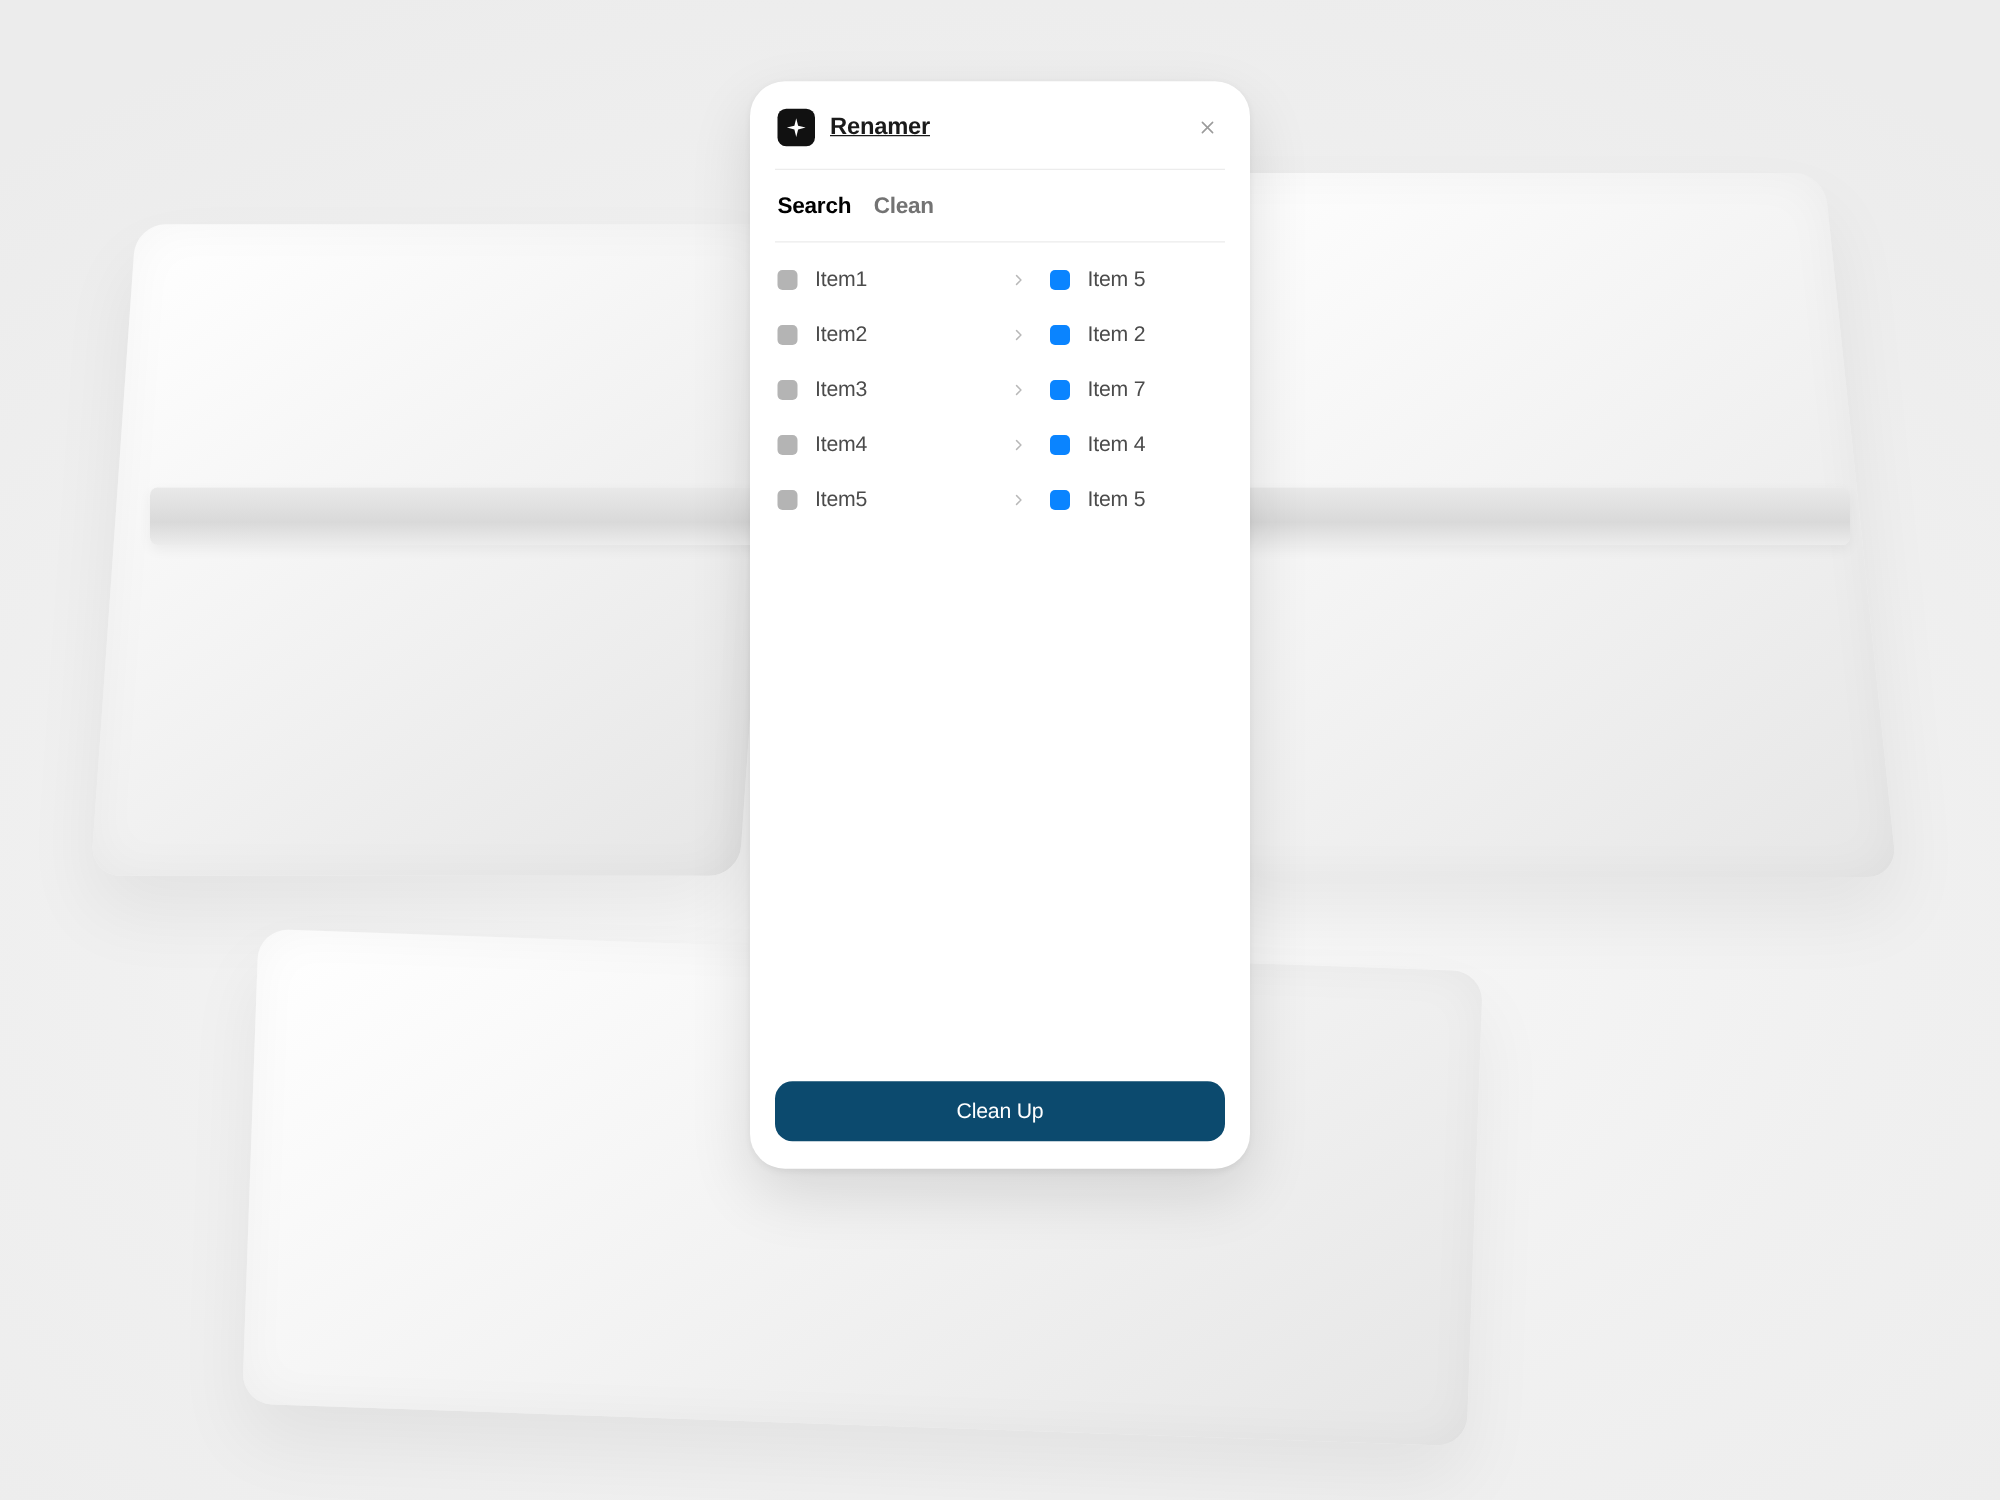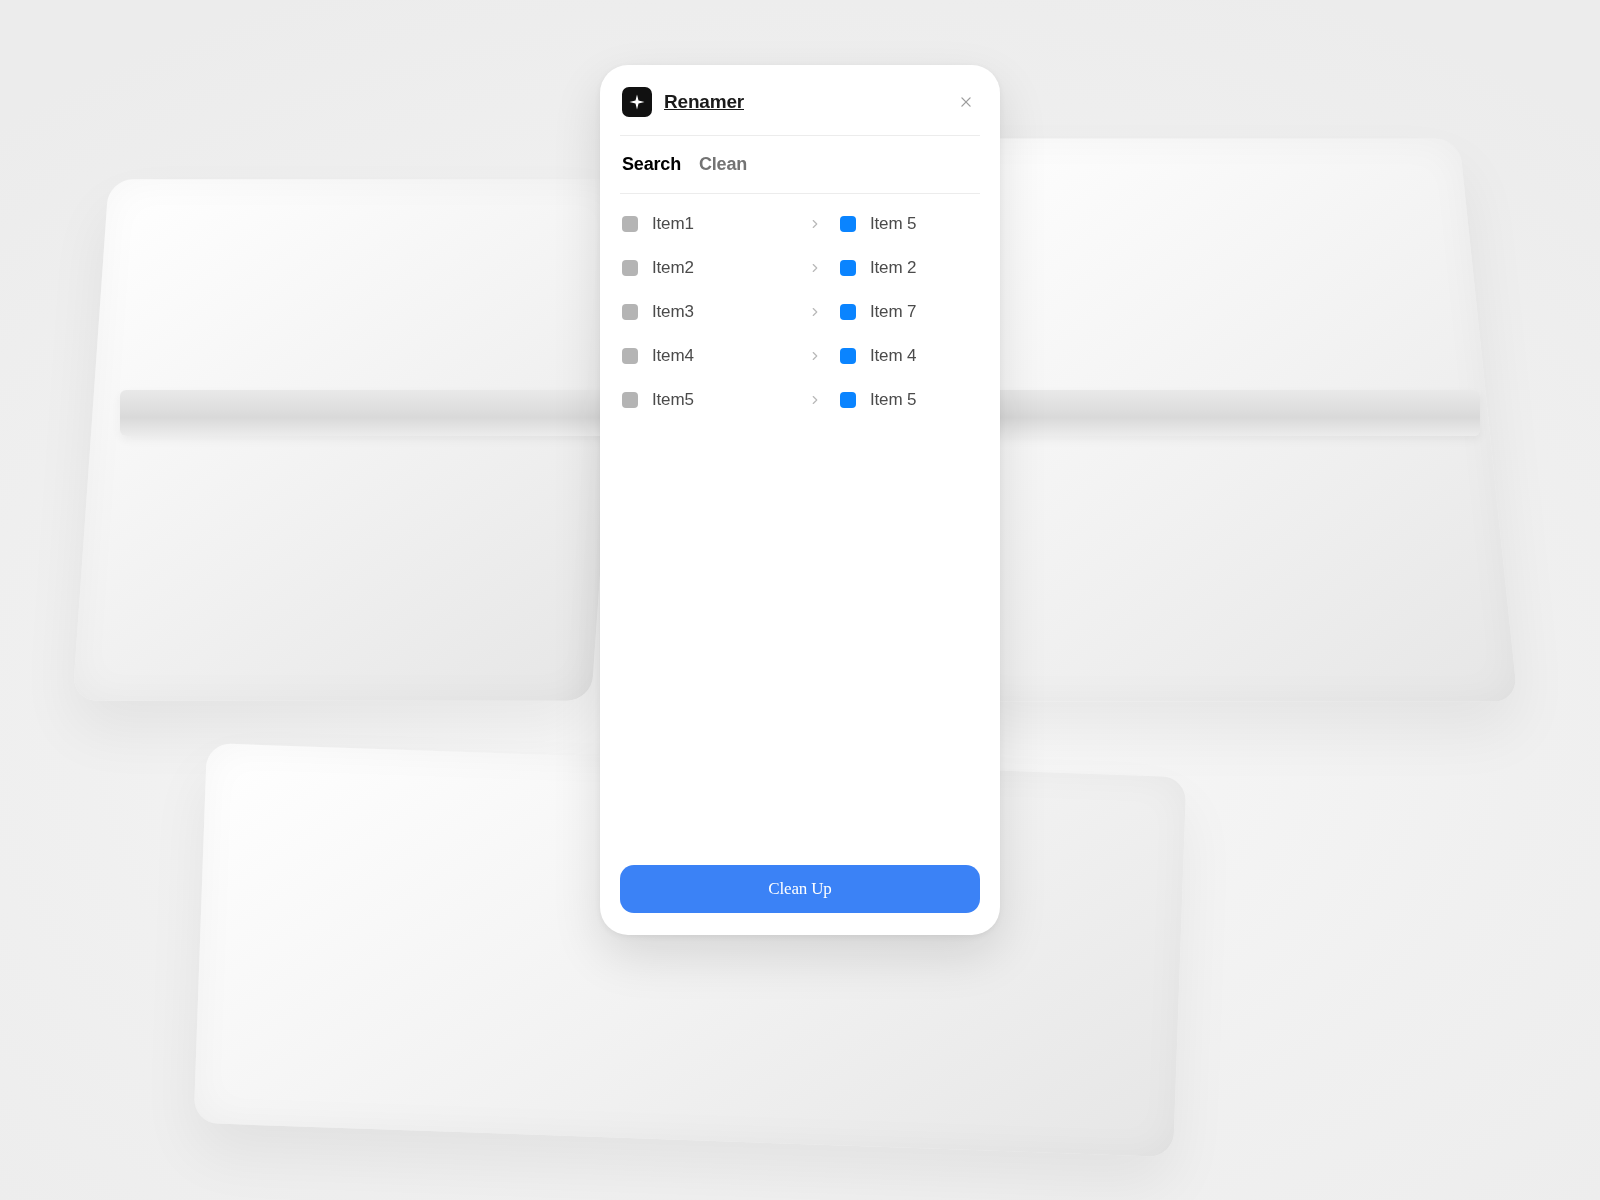--- a/index.html
+++ b/index.html
@@ -145,30 +145,29 @@
   .search-wrap .sicon svg { width: 18px; height: 18px; stroke: currentColor; stroke-width: 2; fill: none; }
   .search-input {
     border: none; outline: none; background: transparent;
     font-size: 17px; color: #2b2b2b;
     width: 100%;
     letter-spacing: -0.01em;
   }
 
   .primary-btn {
     margin-top: 14px;
-    background: #3b82f6;
+    background: #0c4a6e;
     color: #fff;
     font-size: 17px;
     font-weight: 500;
     border: none;
     border-radius: 14px;
     padding: 14px 0;
     cursor: pointer;
     letter-spacing: -0.01em;
-    font-family: Liberation Serif, serif;
   }
 </style>
 </head>
 <body>
 
 <div class="bg">
   <div class="bg-shape a"></div>
   <div class="bg-shape b"></div>
   <div class="bg-shape c"></div>
   <div class="bg-strip"></div>

